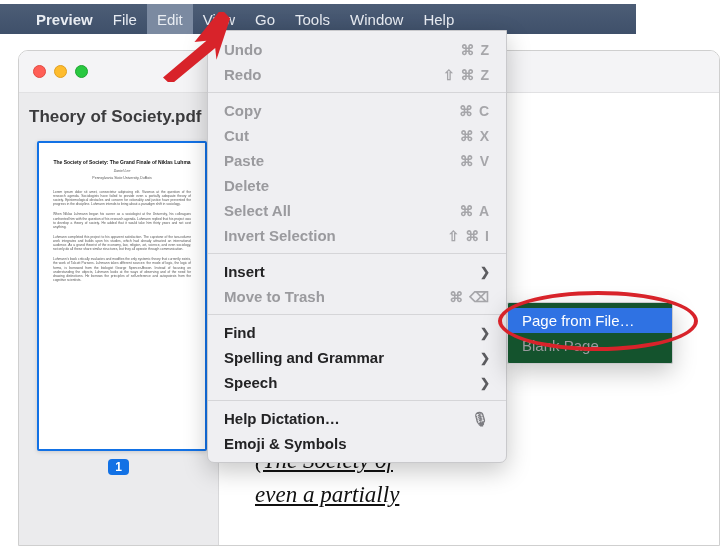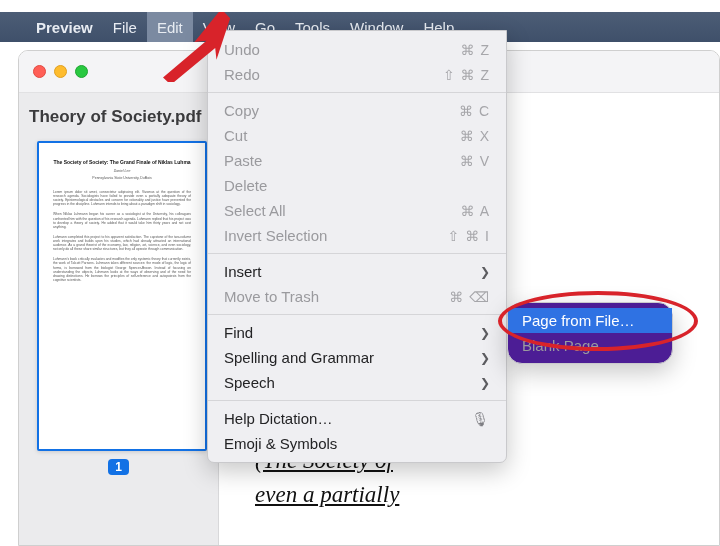--- a/index.html
+++ b/index.html
@@ -6,21 +6,21 @@
   body {
     width: 720px; height: 546px;
     font-family: -apple-system, "Helvetica Neue", Arial, sans-serif;
     background: #fff;
     overflow: hidden;
     position: relative;
     color: #222;
   }
   
   .menubar {
-    position: absolute; left: 0; top: 12px; width: 720px; height: 30px;
+    position: absolute; left: 0; top: 4px; width: 636px; height: 30px;
     background: linear-gradient(#4c5d76,#3f506a);
     display: flex; align-items: center;
     color: #e8ecf2;
     font-size: 15px;
     z-index: 2;
   }
   .menubar .apple { width: 26px; text-align: center; font-size: 16px; }
   .menubar .appname { font-weight: 700; padding: 0 10px; }
   .menubar .mitem { padding: 0 10px; height: 30px; display: flex; align-items: center; }
   .menubar .active { background: #7b8aa1; }
@@ -79,39 +79,40 @@
   
   .editmenu {
     position: absolute; left: 207px; top: 30px;
     width: 300px;
     background: #efeff2;
     border: 1px solid #c9c9cc; border-radius: 0 0 7px 7px;
     box-shadow: 0 8px 24px rgba(0,0,0,.22);
     padding: 6px 0;
     font-size: 15px;
     z-index: 5;
+    font-weight: bold;
   }
   .editmenu .mi {
     display:flex; align-items:center;
     padding: 4px 16px;
     color:#9a9a9e;
     justify-content: space-between;
   }
   .editmenu .mi.enabled { color:#232325; }
   .editmenu hr { border:none; border-top:1px solid #d5d5d8; margin:5px 0;}
   .short { font-size: 14px; color: #a6a6aa; letter-spacing:1px;}
   .enabled .short { color:#7d7d82;}
   .chev { color:#b2b2b6; font-size:12px;}
   .enabled .chev { color:#5c5c60;}
   
   .submenu {
     position: absolute; left: 507px; top: 302px;
     width: 166px;
-    background: #4c1d95;
-    border: 1px solid #c9c9cc; border-radius: 15px;
+    background: #14532d;
+    border: 1px solid #c9c9cc; border-radius: 2px;
     box-shadow: 0 8px 24px rgba(0,0,0,.22);
     padding: 5px 0;
     font-size: 15px;
     z-index: 6;
   }
   .submenu .si { padding: 4px 14px; color:#9a9a9e;}
   .submenu .si.sel { background:#2f72e3; color:#fff; }
   
   .arrow {
     position:absolute; z-index:7; pointer-events:none;

